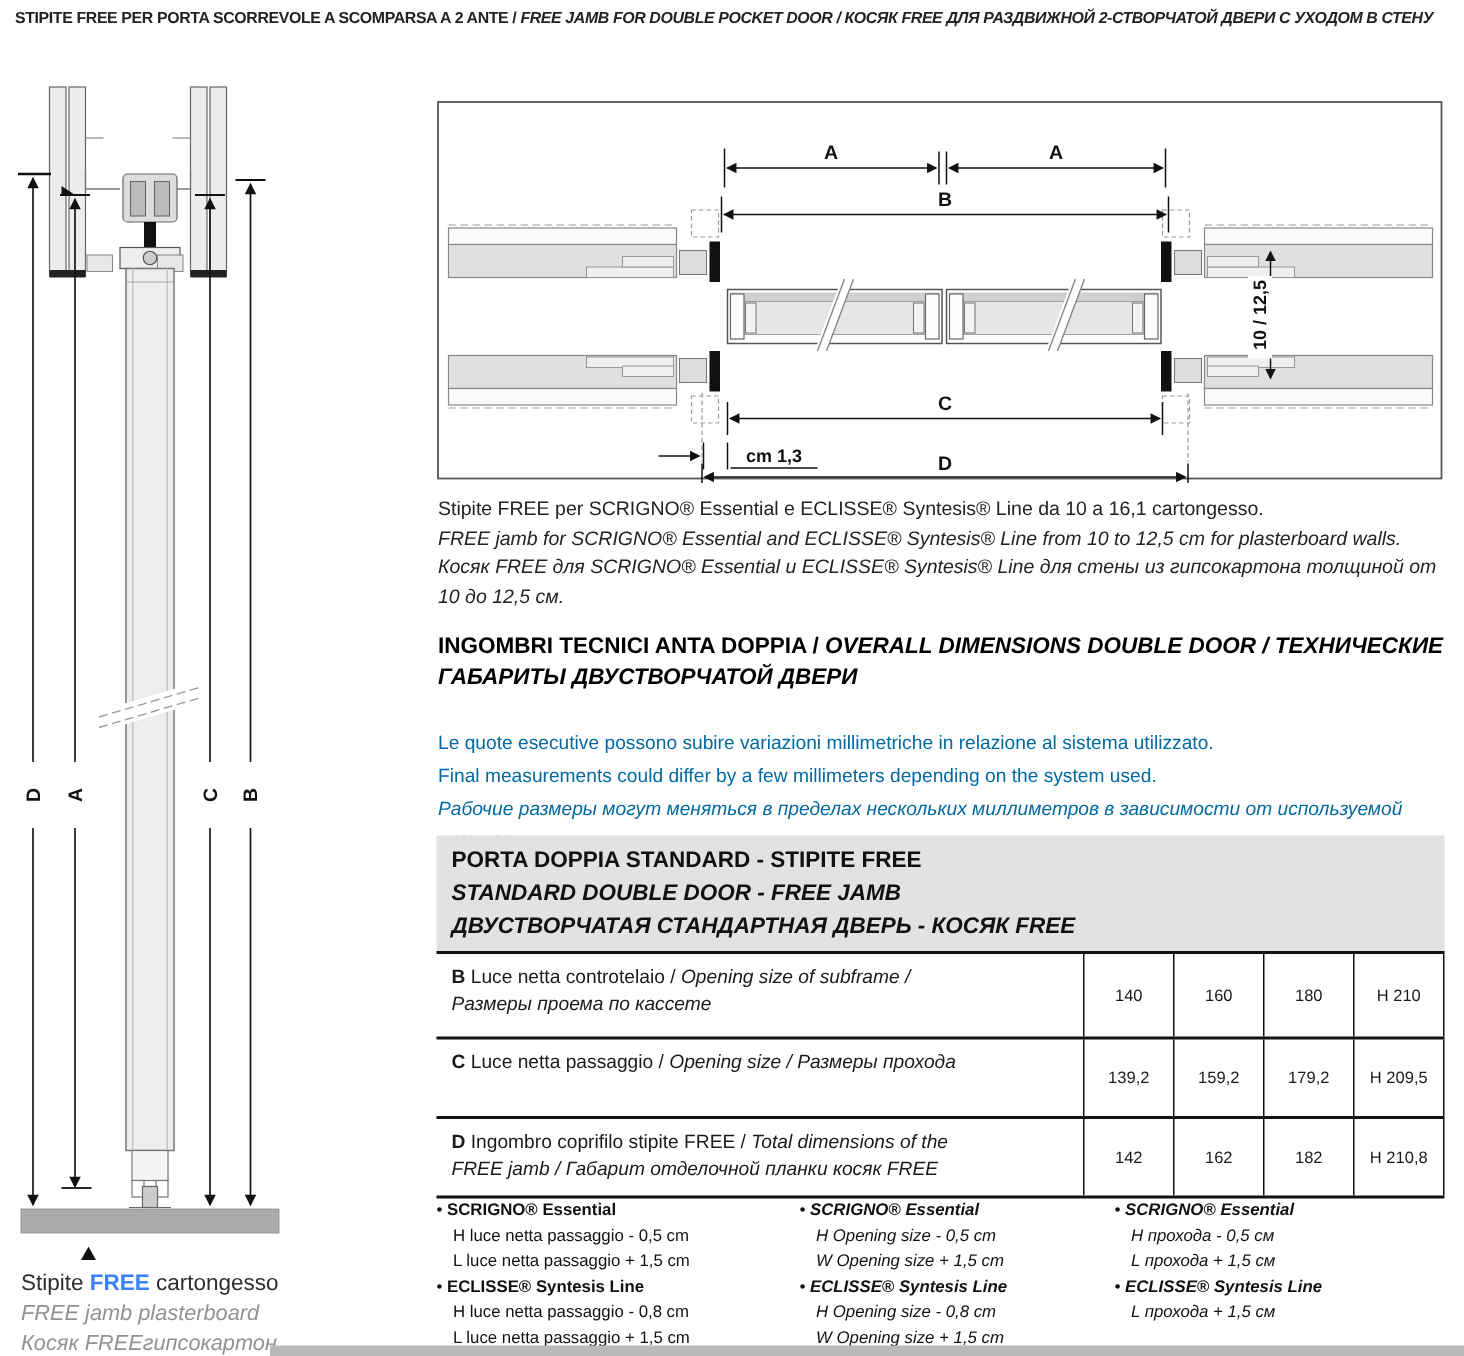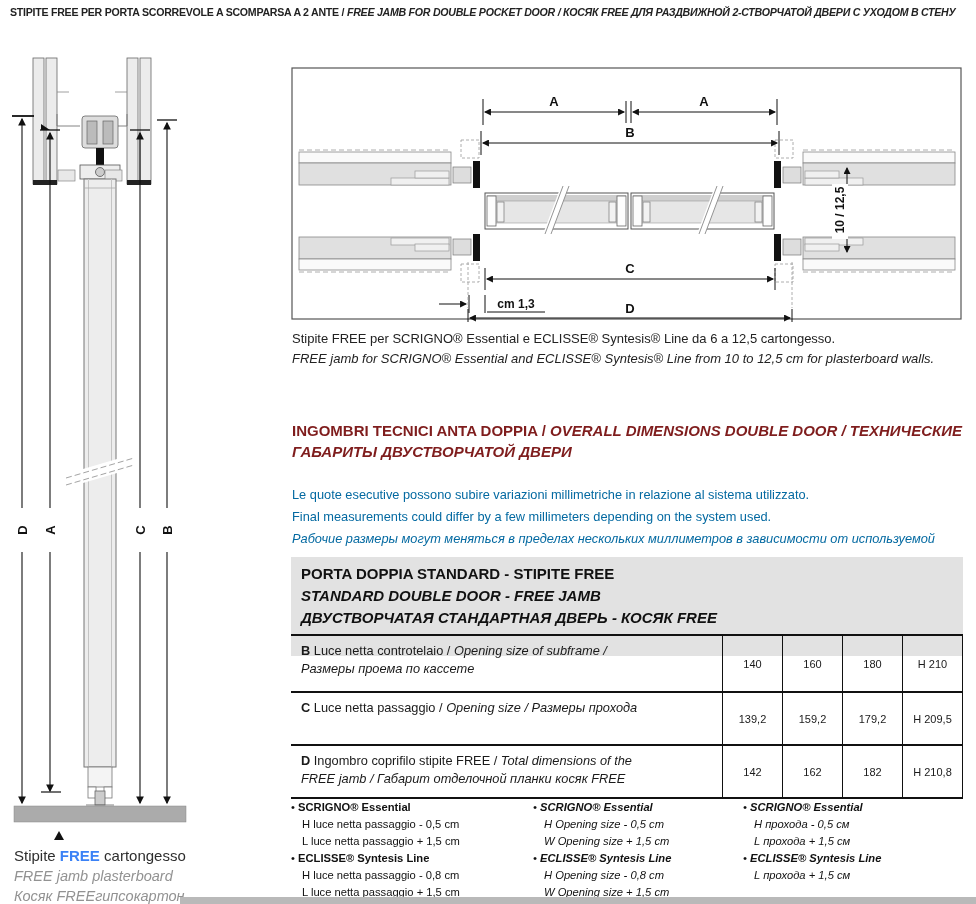--- a/index.html
+++ b/index.html
@@ -8,27 +8,27 @@
   .abs{position:absolute}
   #page-title{left:10px;top:6px;width:960px;font-size:10.6px;font-weight:bold;
               letter-spacing:-0.25px;color:#222;white-space:nowrap}
   #page-title .ital{font-style:italic}
 
   
   #diagram-caption{left:292px;top:329px;width:676px;font-size:13px;line-height:19.5px;color:#222}
   #diagram-caption .i{font-style:italic}
 
   #section-heading{left:292px;top:420px;width:676px;font-size:15px;font-weight:bold;
-                   line-height:21px;color:#7f1d1d}
+                   line-height:21px;color:#000000}
   #section-heading i{font-style:italic}
 
   #notes{left:292px;top:484px;width:676px;font-size:12.8px;line-height:21.8px;color:#0369a1}
   #notes .i{font-style:italic}
 
-  #table-header{left:291px;top:557px;width:672px;height:99px;box-sizing:border-box;
+  #table-header{left:291px;top:557px;width:672px;height:79px;box-sizing:border-box;
                 background:#e2e2e2;padding:6px 10px 0 10px;font-size:15px;font-weight:bold;
                 line-height:22px;color:#111}
   #table-header .i{font-style:italic}
 
   
   #spec-table{left:291px;top:634px;width:672px;border-top:2.5px solid #111;
               border-bottom:2.5px solid #111}
   .trow{display:flex;border-bottom:2px solid #111}
   .trow:last-child{border-bottom:none}
   .trow.h55{min-height:55px}
@@ -250,22 +250,23 @@
       <text x="339" y="207">C</text>
       <text x="339" y="247">D</text>
       <text x="225" y="242" font-size="12" text-anchor="middle">cm 1,3</text>
       <rect x="541" y="118" width="16" height="55" fill="#fff" stroke="none"></rect>
       <text x="549" y="144" font-size="12" dominant-baseline="central" transform="rotate(-90 549 144)">10 / 12,5</text>
     </g>
   </svg>
 </div>
 
 <div id="diagram-caption" class="abs">
-  <div>Stipite FREE per SCRIGNO® Essential e ECLISSE® Syntesis® Line da 6 a 12,5 cartongesso.</div>
+  <div>Stipite FREE per SCRIGNO® Essential e ECLISSE® Syntesis® Line da 10 a 16,1 cartongesso.</div>
   <div class="i">FREE jamb for SCRIGNO® Essential and ECLISSE® Syntesis® Line from 10 to 12,5 cm for plasterboard walls.</div>
+  <div class="i">Косяк FREE для SCRIGNO® Essential и ECLISSE® Syntesis® Line для стены из гипсокартона толщиной от 10 до 12,5 см.</div>
 </div>
 
 <div id="section-heading" class="abs">
   <span>INGOMBRI TECNICI ANTA DOPPIA / </span><i>OVERALL DIMENSIONS DOUBLE DOOR / ТЕХНИЧЕСКИЕ ГАБАРИТЫ ДВУСТВОРЧАТОЙ ДВЕРИ</i>
 </div>
 
 <div id="notes" class="abs">
   <div>Le quote esecutive possono subire variazioni millimetriche in relazione al sistema utilizzato.</div>
   <div>Final measurements could differ by a few millimeters depending on the system used.</div>
   <div class="i">Рабочие размеры могут меняться в пределах нескольких миллиметров в зависимости от используемой системы.</div>

